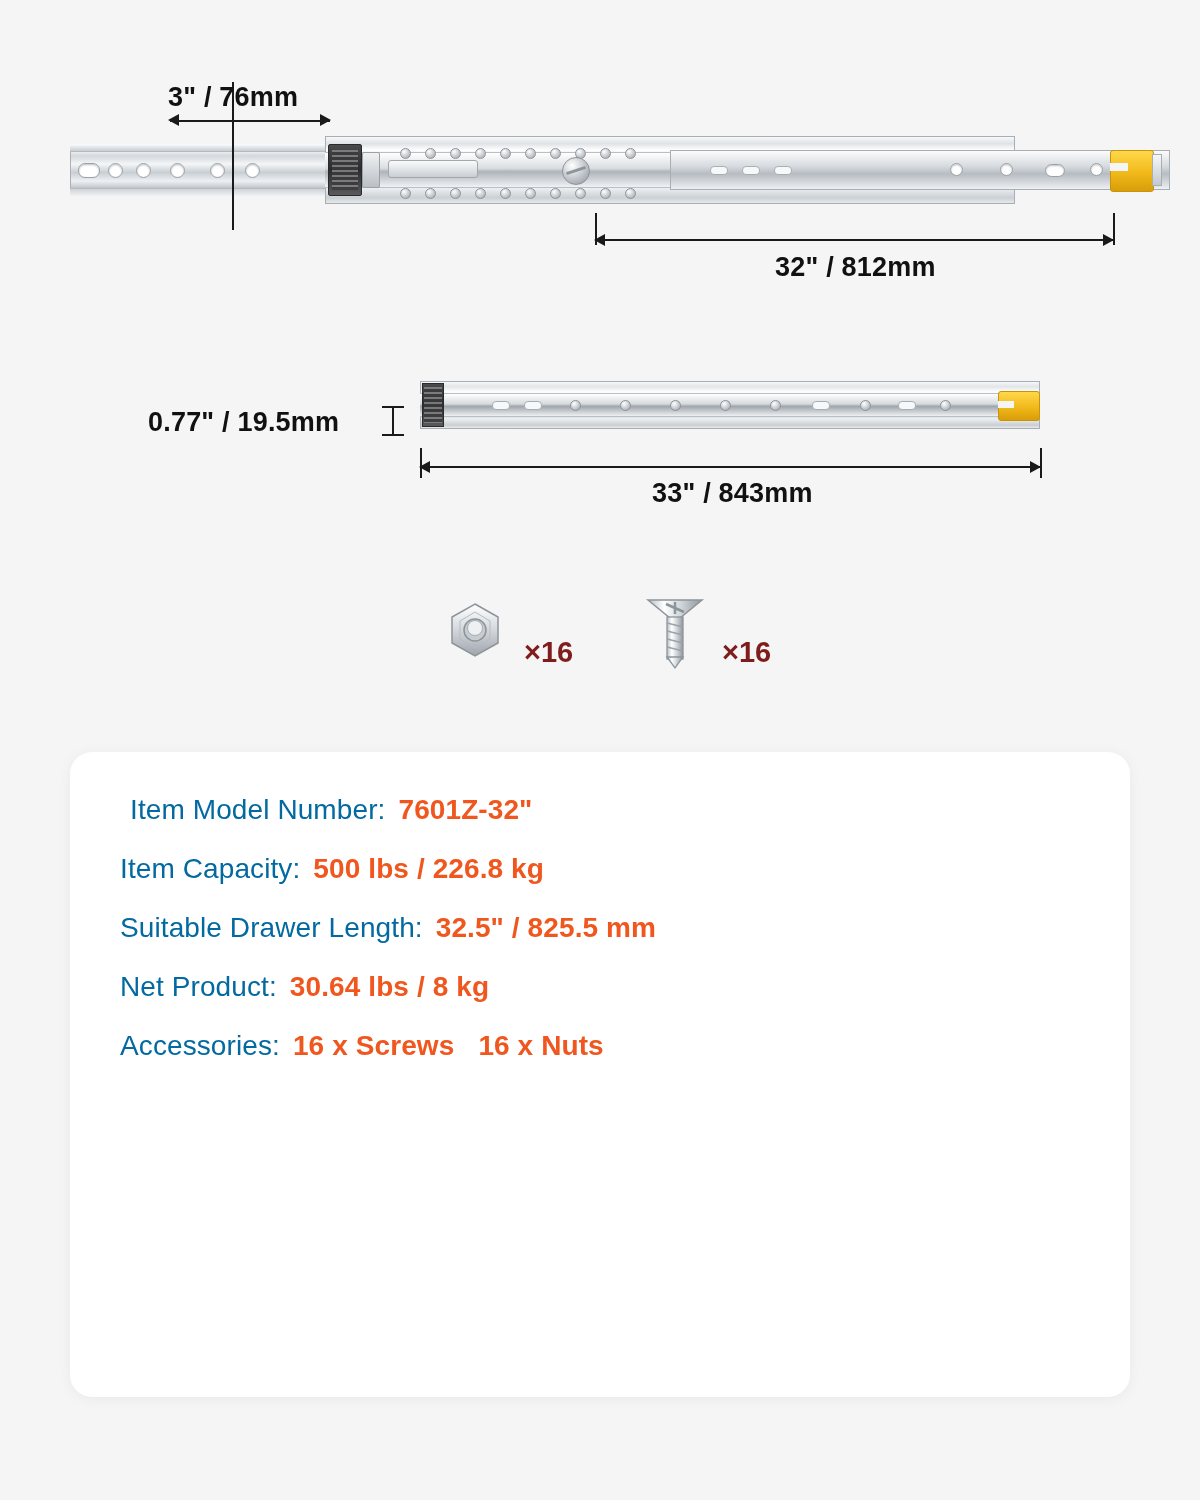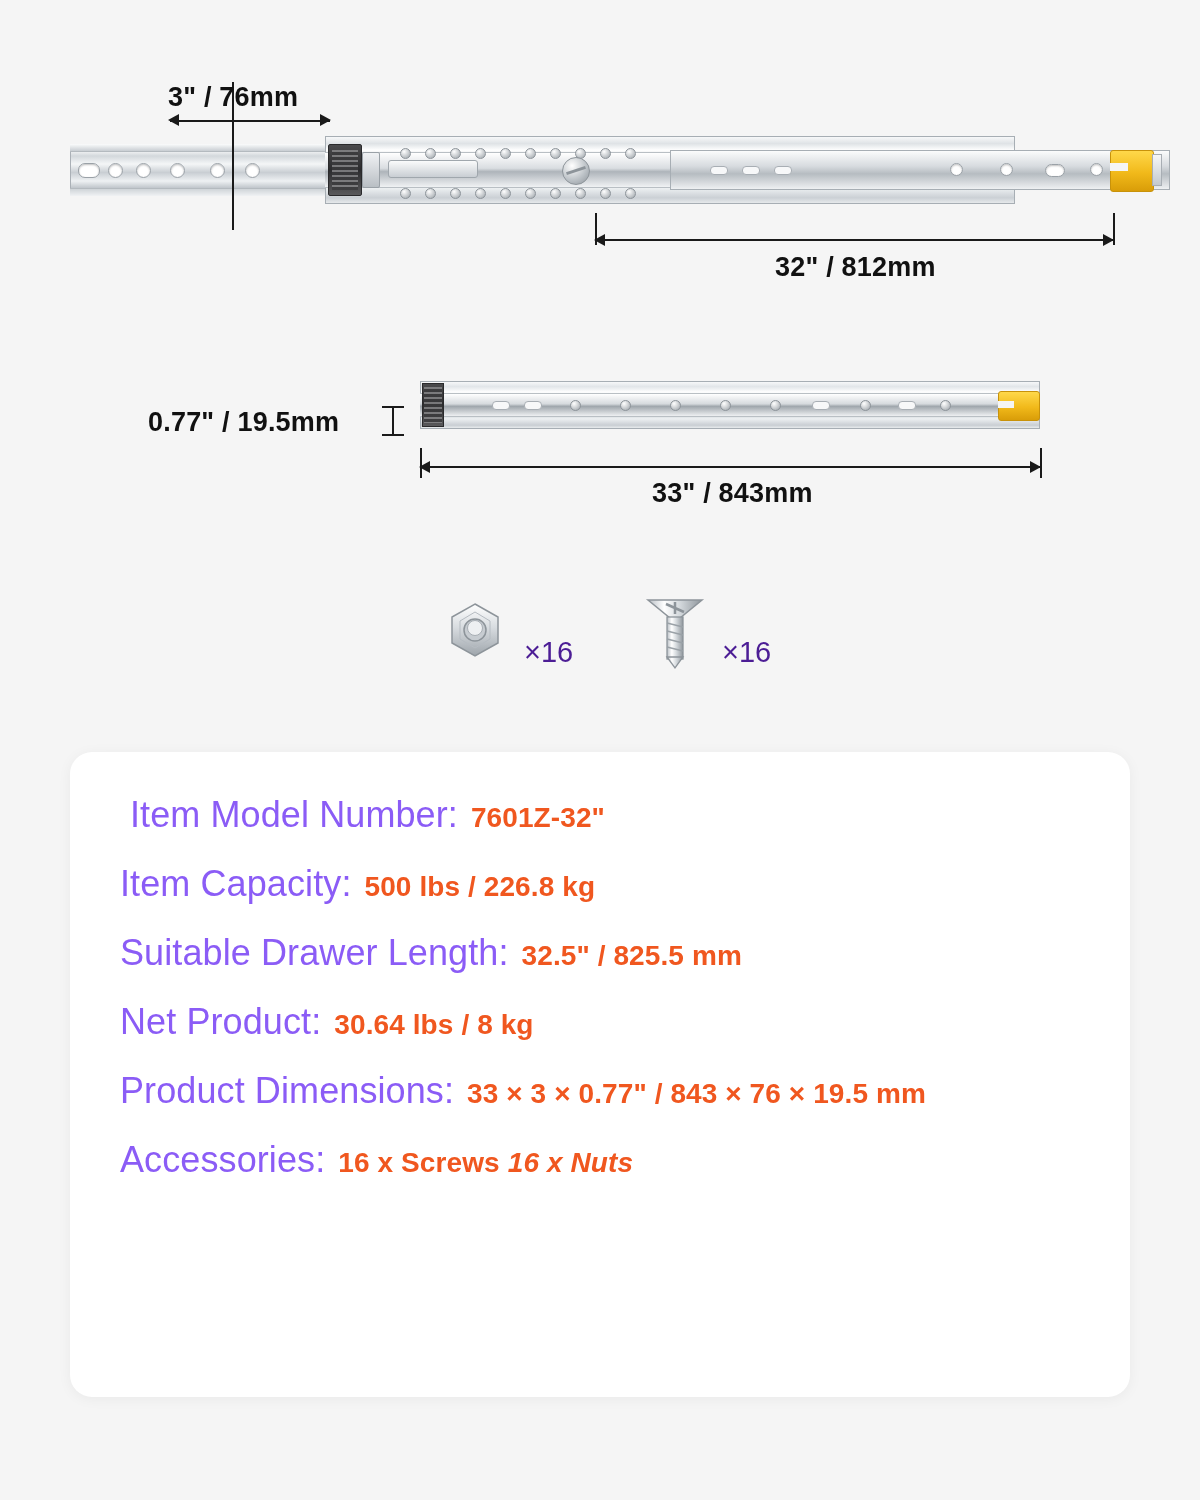--- a/index.html
+++ b/index.html
@@ -284,22 +284,22 @@
     left: 10px; top: 0;
     width: 2px; height: 30px;
     background: #1a1a1a;
   }
 
   
   .hw { position: absolute; }
   .hw-label {
     position: absolute;
     font-size: 29px;
-    font-weight: 400;
-    color: #4c1d95;
+    font-weight: 700;
+    color: #7f1d1d;
   }
 
   
   .card {
     position: absolute;
     left: 70px;
     top: 752px;
     width: 1060px;
     height: 645px;
     background: #ffffff;
@@ -312,33 +312,33 @@
     top: 42px;
     right: 34px;
   }
   .spec-row {
     display: flex;
     align-items: baseline;
     margin-bottom: 27px;
     white-space: nowrap;
   }
   .spec-label {
-    font-size: 36px;
+    font-size: 28px;
     font-weight: 400;
-    color: #8b5cf6;
+    color: #0369a1;
     letter-spacing: .1px;
   }
   .spec-value {
     font-size: 28px;
     font-weight: 700;
     color: #f0571f;
     margin-left: 13px;
     letter-spacing: .1px;
   }
-  .spec-value.second { margin-left: 8px; font-style: italic; }
+  .spec-value.second { margin-left: 24px; }
   .spec-row.first { margin-left: 10px; }
 </style>
 </head>
 <body>
 
 <div class="diagram">
 
   <div class="slide1">
 
     <div class="s1-outer"></div>
@@ -505,24 +505,20 @@
       <span class="spec-label">Suitable Drawer Length:</span>
       <span class="spec-value">32.5" / 825.5 mm</span>
     </div>
 
 
     <div class="spec-row">
       <span class="spec-label">Net Product:</span>
       <span class="spec-value">30.64 lbs / 8 kg</span>
     </div>
 
-    <div class="spec-row">
-      <span class="spec-label">Product Dimensions:</span>
-      <span class="spec-value">33 × 3 × 0.77" / 843 × 76 × 19.5 mm</span>
-    </div>
 
     <div class="spec-row">
       <span class="spec-label">Accessories:</span>
       <span class="spec-value">16 x Screws</span>
       <span class="spec-value second">16 x Nuts</span>
     </div>
 
   </div>
 </div>
 

